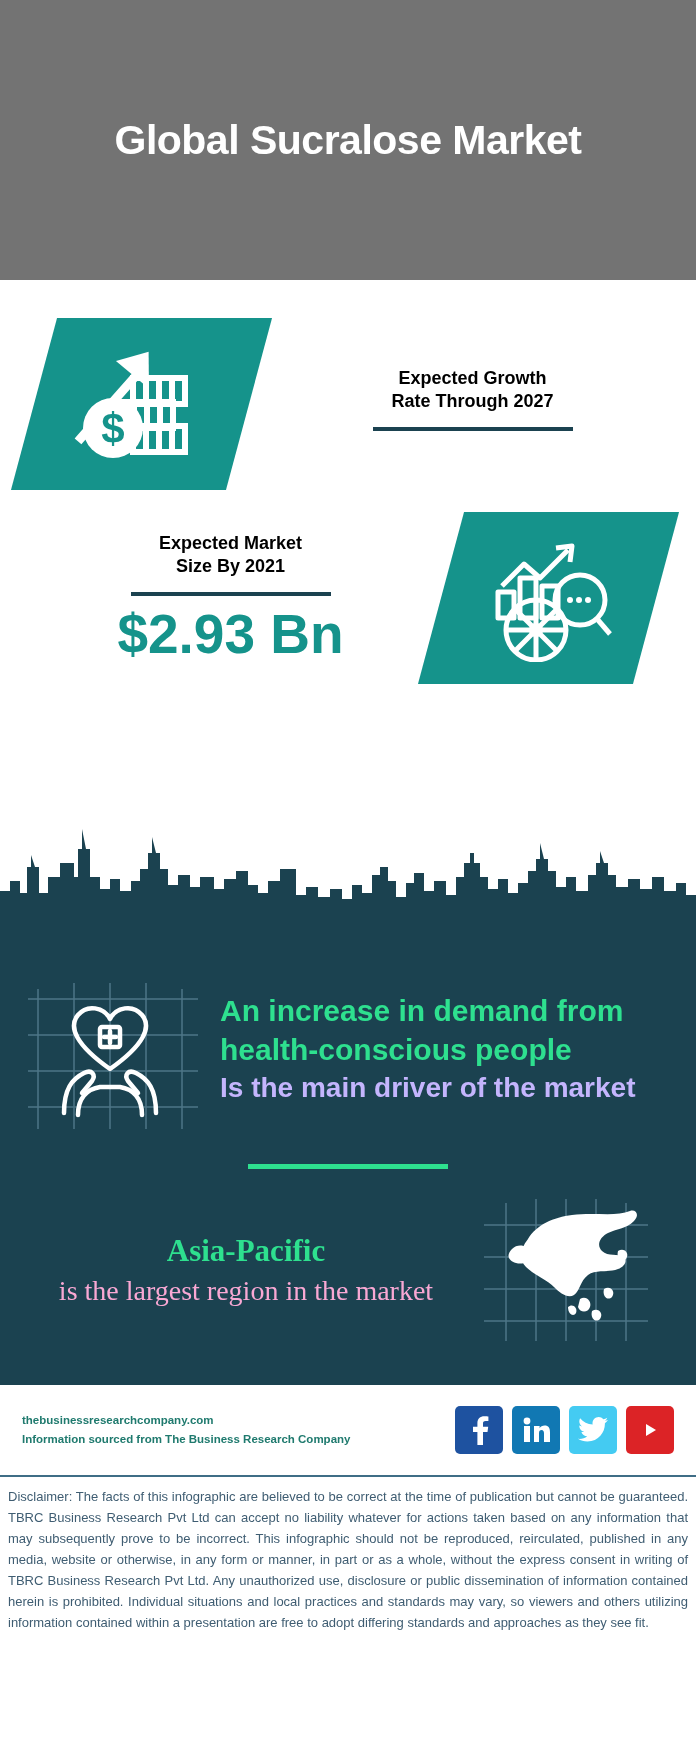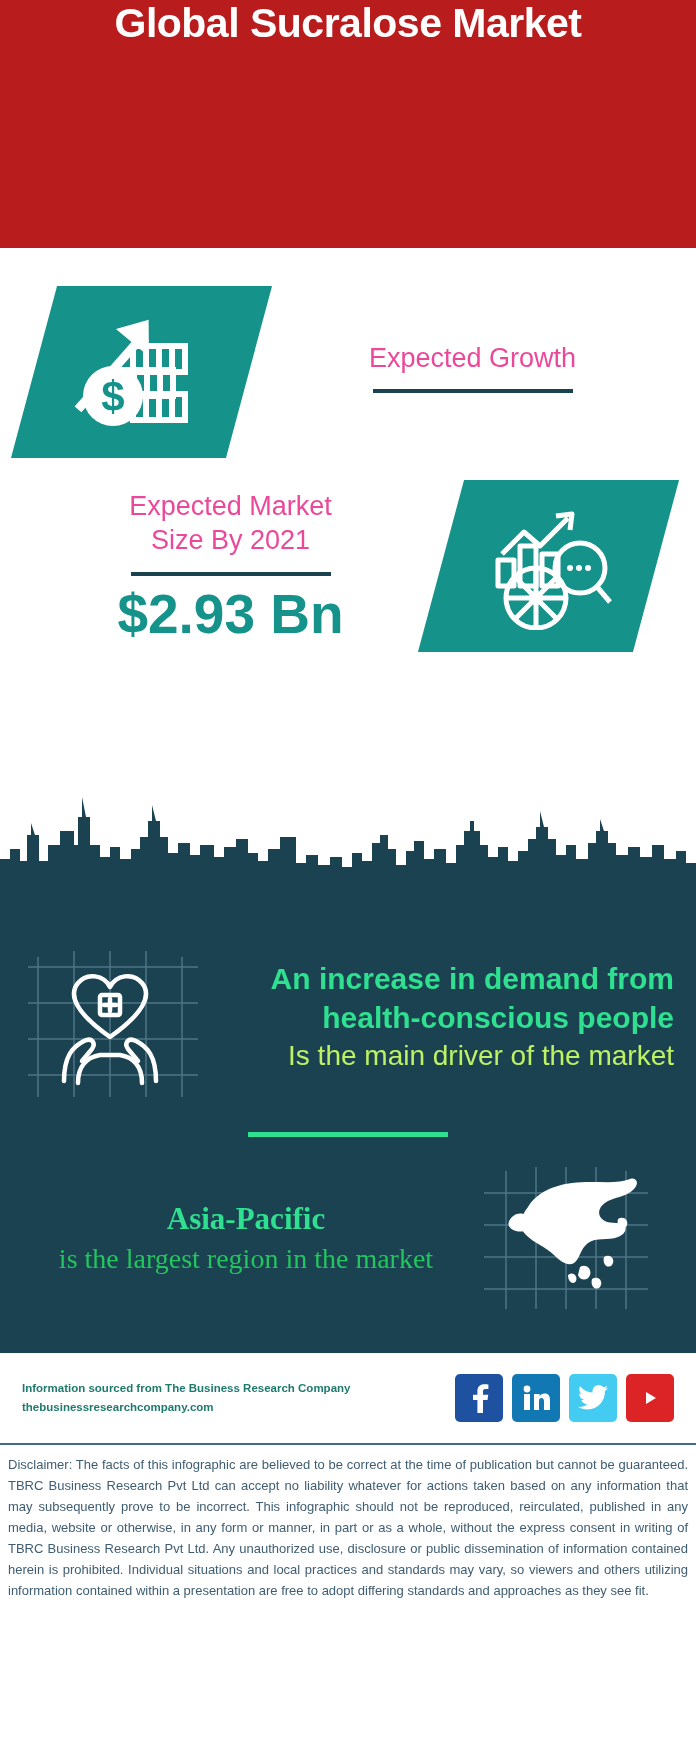--- a/index.html
+++ b/index.html
@@ -1,62 +1,62 @@
 <!DOCTYPE html>
 <html><head>
 <meta charset="utf-8">
 <style>
   html,body{margin:0;padding:0;background:#fff;}
   body{width:696px;height:1740px;font-family:"Liberation Sans",sans-serif;overflow:hidden;}
   .page{position:relative;width:696px;height:1740px;background:#ffffff;}
 
   
-  .header{height:248px;background:#b91c1c;display:flex;align-items:flex-start;justify-content:center;}
+  .header{height:280px;background:#737373;display:flex;align-items:center;justify-content:center;}
   .header h1{margin:0;color:#ffffff;font-size:41px;font-weight:bold;letter-spacing:-.5px;text-align:center;}
 
   
   .stats{position:relative;background:#ffffff;height:545px;}
 
   .row{display:flex;align-items:center;}
   .row1{padding-top:38px;}
   .row2{padding-top:22px;margin-left:20px;}
 
   .para{width:215px;height:172px;background:#15938b;
         transform:skewX(-15deg);display:flex;align-items:center;justify-content:center;}
   .para .unskew{transform:skewX(15deg);display:flex;align-items:center;justify-content:center;}
 
   .stat-txt{flex:1;text-align:center;}
-  .stat-label{color:#ec4899;font-size:27px;font-weight:normal;line-height:1.28;}
+  .stat-label{color:#000000;font-size:18px;font-weight:bold;line-height:1.28;}
   .stat-rule{width:200px;height:4px;background:#1b4250;margin:14px auto 10px;}
   .stat-rule.r2{background:#1b4250;}
   .stat-value{color:#15938b;font-size:55px;font-weight:bold;line-height:1.05;}
 
   .r1-left{margin-left:34px;}
   .r2-right{margin-right:40px;}
 
   
   .skyline{position:relative;height:120px;background:#fff;margin-top:-6px;}
   .skyline svg{display:block;width:696px;height:120px;}
 
   
   .dark{background:#1b4250;position:relative;padding-bottom:6px;}
 
   .driver{display:flex;align-items:center;padding:22px 0 0 0;}
   .icon-grid{width:200px;height:175px;position:relative;flex:0 0 200px;margin-left:20px;}
   .icon-grid svg{position:absolute;left:0;top:0;}
-  .driver-txt{flex:1;text-align:right;padding-right:22px;}
+  .driver-txt{flex:1;text-align:left;padding-right:10px;}
   .hl{color:#2ee08f;font-size:30px;font-weight:bold;line-height:1.3;}
-  .sub{color:#bef264;font-size:28px;font-weight:normal;line-height:1.33;}
+  .sub{color:#c4b5fd;font-size:28px;font-weight:bold;line-height:1.33;}
 
   .divider{width:200px;height:5px;background:#2ee08f;margin:28px auto 26px;}
 
   .region{display:flex;align-items:center;padding-bottom:34px;font-family:Liberation Serif, serif;}
   .region-txt{flex:1;text-align:center;padding-left:16px;}
   .region-hl{color:#2ee08f;font-size:31px;font-weight:bold;line-height:1.3;}
-  .region-sub{color:#22c55e;font-size:28px;line-height:1.33;}
+  .region-sub{color:#f9a8d4;font-size:28px;line-height:1.33;}
   .map-wrap{width:180px;height:150px;position:relative;flex:0 0 180px;margin-right:40px;}
 
   
   .footer{background:#ffffff;height:90px;display:flex;align-items:center;padding:0 22px;}
   .src{flex:1;}
   .src div{color:#1f7a6e;font-size:11.5px;line-height:1.65;font-weight:bold;}
   .socials{display:flex;gap:9px;align-items:center;}
   .sico{width:48px;height:48px;border-radius:5px;display:flex;align-items:center;justify-content:center;}
   .fb{background:#1e52a0;}
   .li{background:#1178b3;}
@@ -94,20 +94,21 @@
               <path d="M67 62 L67 88 M80 62 L80 88 M93 62 L93 88"></path>
               <path d="M79 86 L79 112 M92 86 L92 112 M105 86 L105 112"></path>
             </g>
             <circle cx="46" cy="88" r="30" fill="#ffffff"></circle>
             <text x="46" y="103" font-family="'Liberation Sans',sans-serif" font-size="42" font-weight="bold" fill="#15938b" text-anchor="middle">$</text>
           </svg>
         </div>
       </div>
       <div class="stat-txt">
         <div class="stat-label">Expected Growth</div>
+        <div class="stat-label">Rate Through 2027</div>
         <div class="stat-rule"></div>
       </div>
     </div>
 
     <div class="row row2">
       <div class="stat-txt">
         <div class="stat-label">Expected Market</div>
         <div class="stat-label">Size By 2021</div>
         <div class="stat-rule r2"></div>
         <div class="stat-value">$2.93 Bn</div>
@@ -191,22 +192,22 @@
             <path d="M92 112 C96 108 102 112 100 118 C98 122 92 120 92 112 Z"></path>
             <path d="M142 56 C148 52 154 58 150 64 C146 68 140 64 142 56 Z"></path>
           </g>
         </svg>
       </div>
     </div>
   </div>
 
   <div class="footer">
     <div class="src">
+      <div>thebusinessresearchcompany.com</div>
       <div>Information sourced from The Business Research Company</div>
-      <div>thebusinessresearchcompany.com</div>
     </div>
     <div class="socials">
       <div class="sico fb">
         <svg width="26" height="30" viewBox="0 0 26 30">
             <path fill="#ffffff" d="M17 30 V17 H21.5 L22.2 11.8 H17 V8.6 C17 7.1 17.4 6.1 19.6 6.1 H22.4 V1.5 C21.9 1.4 20.2 1.2 18.3 1.2 C14.2 1.2 11.4 3.7 11.4 8.1 V11.8 H7 V17 H11.4 V30 Z"></path>
           </svg>
       </div>
       <div class="sico li">
         <svg width="28" height="28" viewBox="0 0 28 28">
           <rect x="2" y="10" width="6" height="16" fill="#ffffff"></rect>

